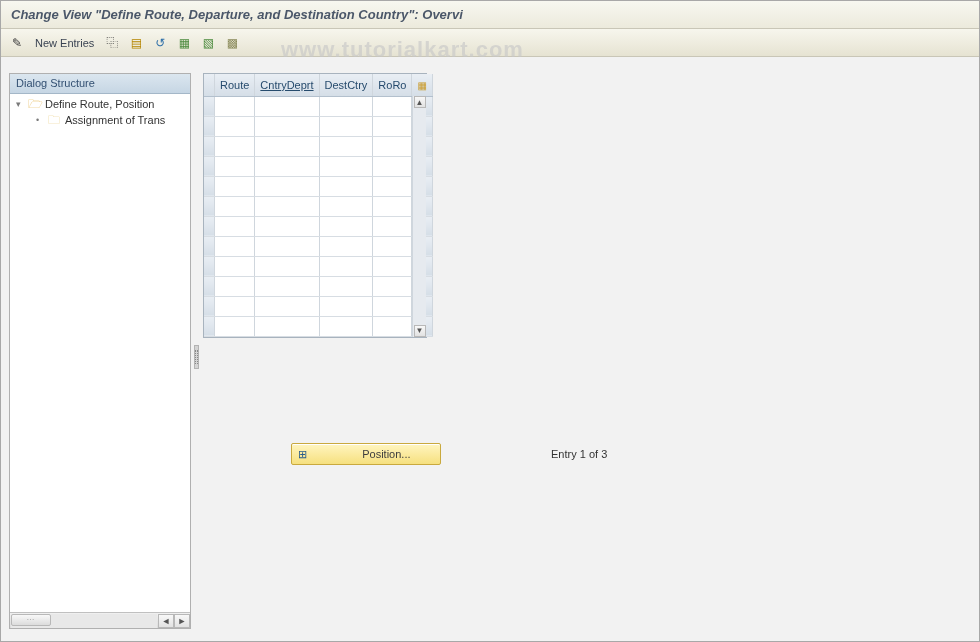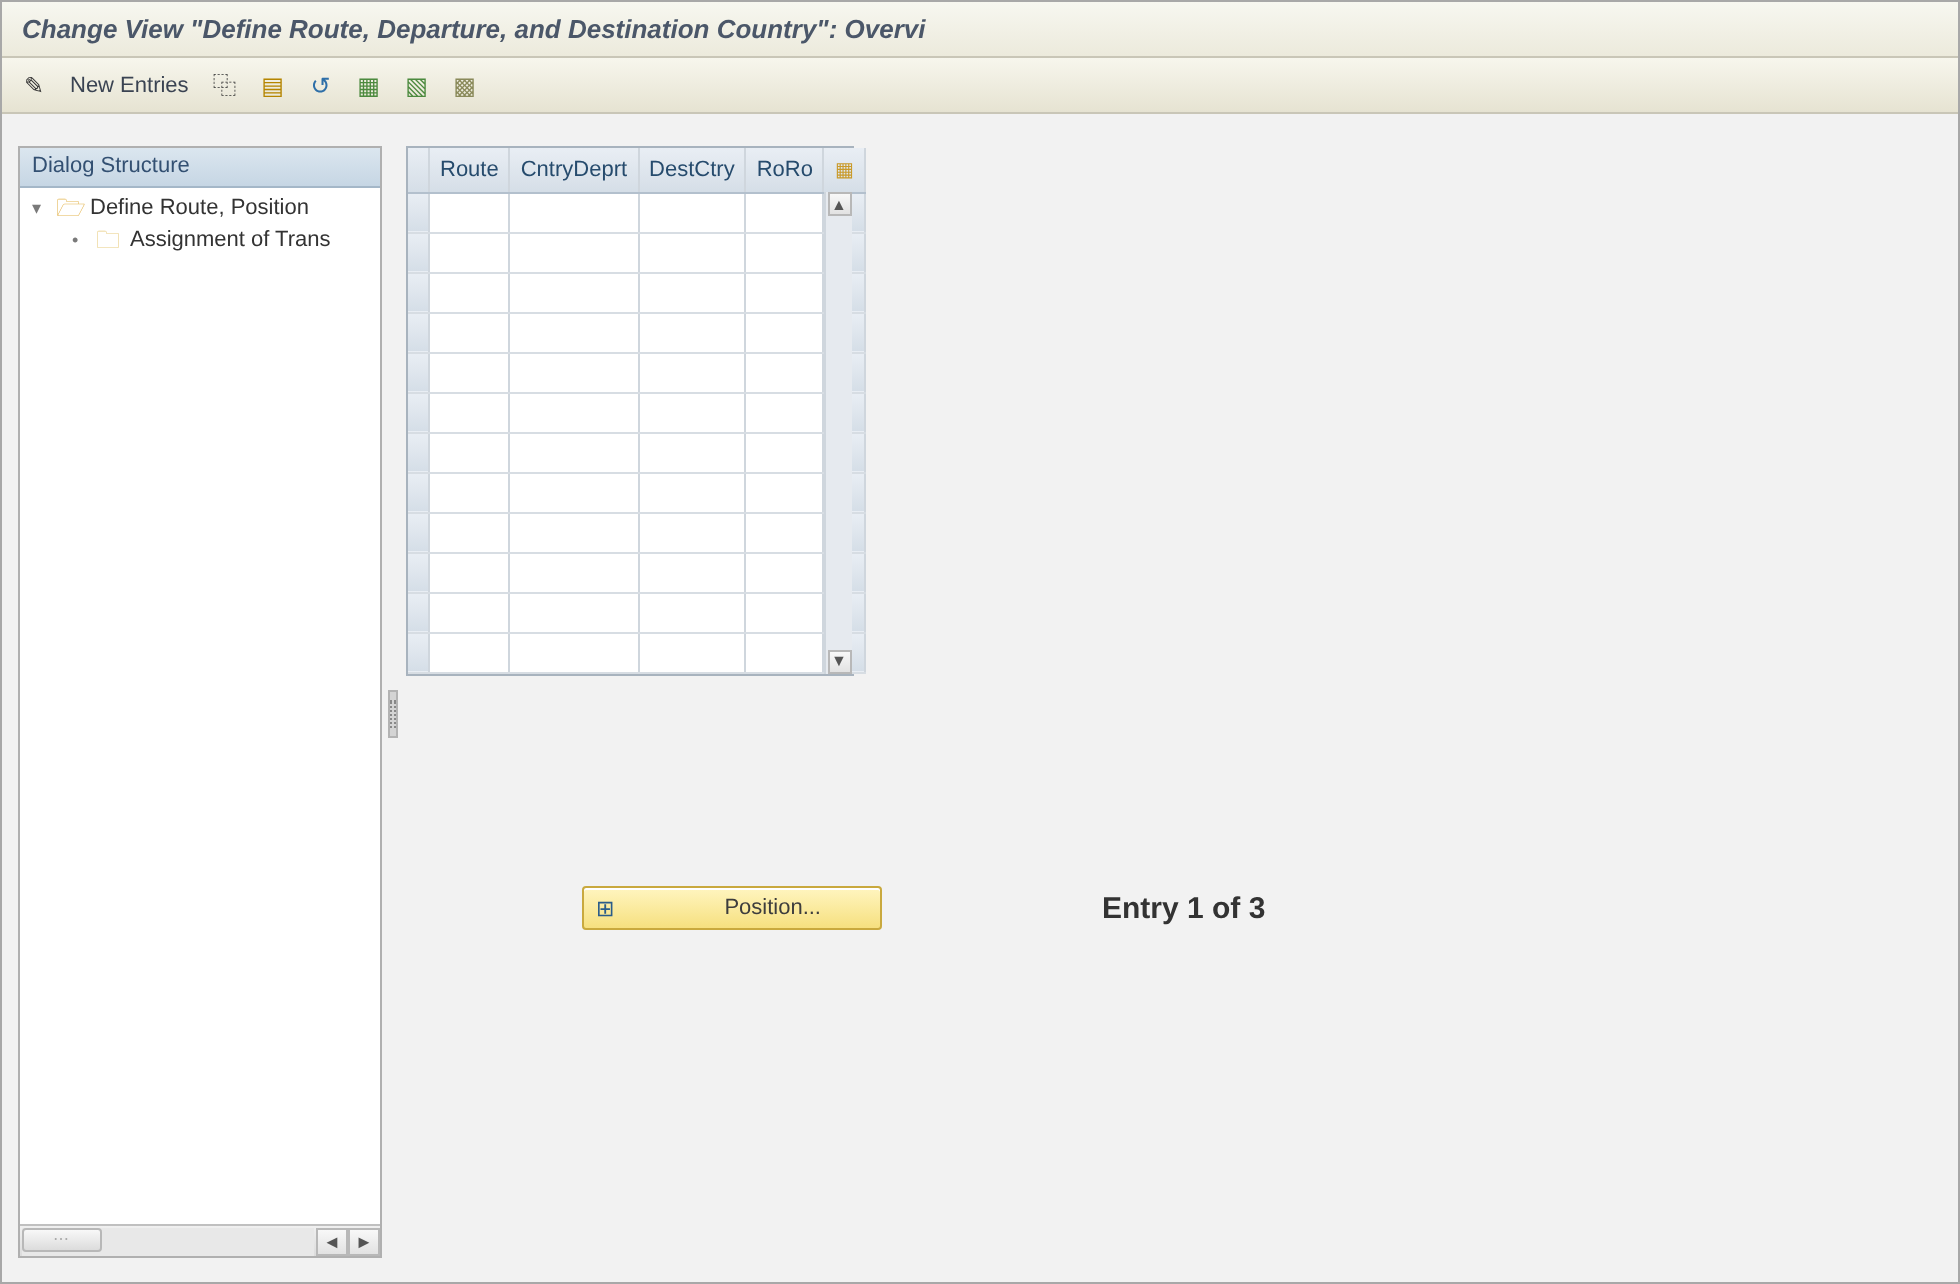--- a/index.html
+++ b/index.html
@@ -169,21 +169,21 @@
     border-bottom: 1px solid #b3c0cd;
     height: 22px;
   }
   .rowstub {
     width: 10px; min-width:10px; max-width:10px;
     background: linear-gradient(#e9eef4,#d5dee7);
     padding: 0;
   }
   td.rowstub { background: linear-gradient(#e9eef4,#d5dee7); }
   .col-route { width: 46px; }
-  .col-dep { width: 58px; }
+  .col-dep { width: 58px; text-decoration: underline; }
   .col-dest { width: 54px; }
   .col-roro { width: 30px; text-align: center; }
   .col-sel { width: 14px; padding:0; background: linear-gradient(#e9eef4,#d5dee7); text-align:center;}
   .sel-icon { font-size:10px; color:#c99a2a; }
   .chk {
     width: 11px; height: 11px; border: 1px solid #98a5b1;
     display: inline-block; background: #fff;
   }
   .empty td { color: transparent; }
   
@@ -221,21 +221,21 @@
     background: linear-gradient(#fff5c0, #f6e07f);
     border: 1px solid #c9a93e;
     border-radius: 2px;
     display: flex; align-items: center; justify-content: center;
     gap: 8px;
     font-size: 11px; color: #3d3d3d;
     box-shadow: inset 0 1px 0 #fff;
     padding: 0 6px;
   }
   .pos-btn .pbicon { font-size: 11px; color: #2a5c8a; margin-right:auto;}
-  .entry-text { color: #333; font-size: 15px; font-weight: bold; }
+  .entry-text { color: #333; font-size: 11px; }
   .splitter {
     position: absolute;
     left: 193px; top: 288px;
     width: 5px; height: 24px;
     background: #d4d4d4;
     border: 1px solid #b3b3b3;
     display:flex; align-items:center; justify-content:center;
   }
   .splitter::before{
     content:""; width:1px; height:14px;
@@ -270,20 +270,21 @@
       <span style="color:#4c8a3e;">▦</span>
     </div>
     <div class="tb-btn">
       <span style="color:#4c8a3e;">▧</span>
     </div>
     <div class="tb-btn">
       <span style="color:#8a8a5a;">▩</span>
     </div>
   </div>
 
+  <div class="watermark">www.tutorialkart.com</div>
 
   <div class="content">
 
     <div class="tree-panel">
       <div class="tree-header">Dialog Structure</div>
       <div class="tree-body">
         <div class="tree-row tree-indent1">
           <span class="tree-toggle">▾</span>
           <span class="folder-icon folder-open">🗁</span>
           <span>Define Route, Position</span>

